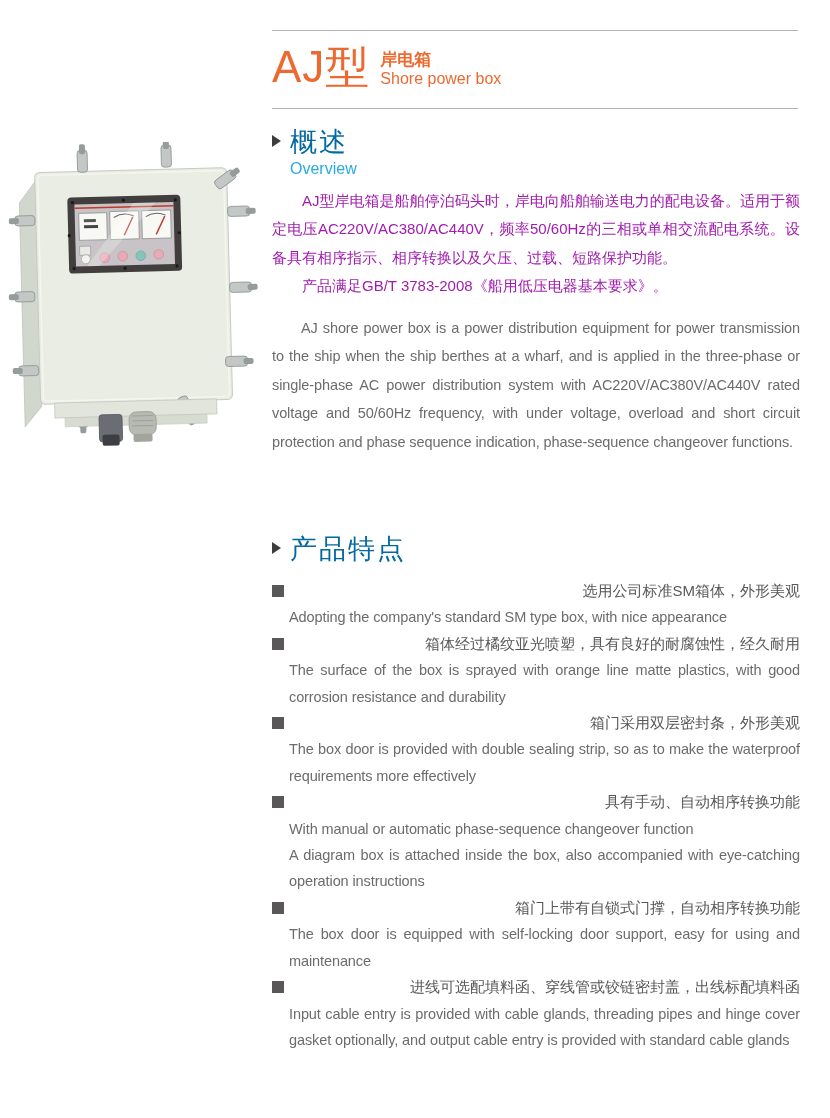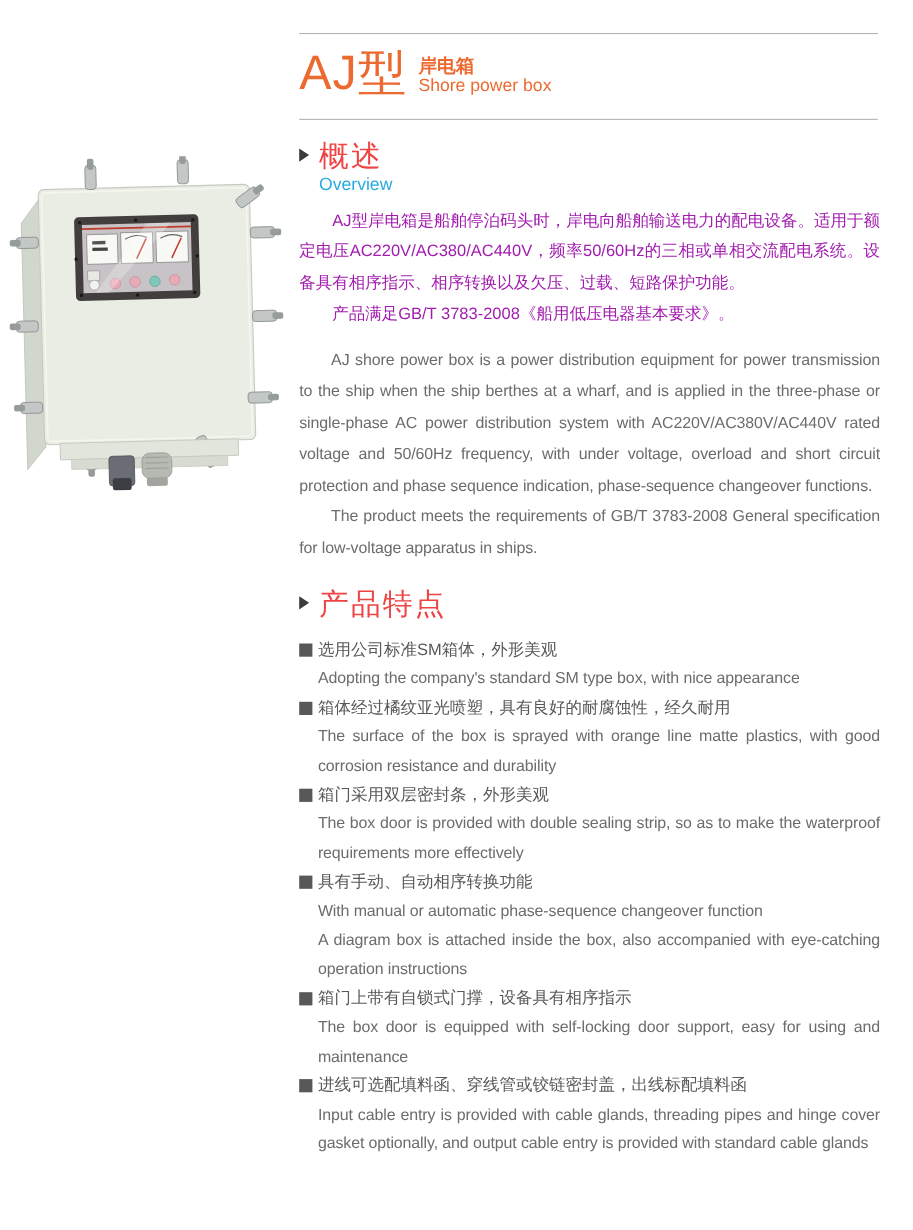--- a/index.html
+++ b/index.html
@@ -24,32 +24,32 @@
   
   .photo{position:absolute;left:8px;top:142px;width:250px;height:320px;}
 
   
   .section{position:absolute;left:272px;width:528px;}
   .section-overview{top:126px;}
   .section-features{top:533px;}
   .section-head{position:relative;padding-left:18px;}
   .tri{position:absolute;left:0;top:9px;width:0;height:0;
        border-left:9px solid #3c3c3c;border-top:6px solid transparent;border-bottom:6px solid transparent;}
-  .head-cn{color:#ef4444;font-size:27px;line-height:32px;letter-spacing:2px;}
+  .head-cn{color:#0369a1;font-size:27px;line-height:32px;letter-spacing:2px;}
   .head-en{color:#29abe2;font-size:16px;line-height:20px;margin-top:1px;}
 
   
   .para-cn{color:#a21caf;font-size:15px;line-height:28.4px;text-align:justify;text-indent:2em;margin:0;}
   .para-cn-first{margin-top:8px;}
   .para-en{color:#6d6b6b;font-size:14.5px;line-height:28.5px;text-align:justify;text-indent:2em;margin:0;letter-spacing:-0.1px;}
   .para-en-first{margin-top:13px;}
 
   
   .feat-list{margin-top:13px;}
-  .feat-cn{display:flex;align-items:flex-start;color:#595757;font-size:15px;line-height:26.4px;}
+  .feat-cn{display:flex;align-items:flex-start;color:#595757;font-size:15px;line-height:26.4px;justify-content:space-between;}
   .sq{flex:0 0 auto;width:12px;height:12px;background:#595757;margin:7px 5px 0 0;}
   .feat-en{color:#6d6b6b;font-size:14.5px;line-height:26.4px;text-align:justify;padding-left:17px;letter-spacing:-0.1px;}
 </style>
 </head>
 <body>
 
 <div class="page">
 
   <div class="rule rule-top"></div>
   <div class="rule rule-bottom"></div>
@@ -166,21 +166,20 @@
 
   <div class="section section-overview">
     <div class="section-head">
       <span class="tri"></span>
       <div class="head-cn">概述</div>
       <div class="head-en">Overview</div>
     </div>
     <p class="para-cn para-cn-first">AJ型岸电箱是船舶停泊码头时，岸电向船舶输送电力的配电设备。适用于额定电压AC220V/AC380/AC440V，频率50/60Hz的三相或单相交流配电系统。设备具有相序指示、相序转换以及欠压、过载、短路保护功能。</p>
     <p class="para-cn">产品满足GB/T 3783-2008《船用低压电器基本要求》。</p>
     <p class="para-en para-en-first">AJ shore power box is a power distribution equipment for power transmission to the ship when the ship berthes at a wharf, and is applied in the three-phase or single-phase AC power distribution system with AC220V/AC380V/AC440V rated voltage and 50/60Hz frequency, with under voltage, overload and short circuit protection and phase sequence indication, phase-sequence changeover functions.</p>
-    <p class="para-en">The product meets the requirements of GB/T 3783-2008 General specification for low-voltage apparatus in ships.</p>
   </div>
 
   <div class="section section-features">
     <div class="section-head">
       <span class="tri"></span>
       <div class="head-cn">产品特点</div>
     </div>
 
     <div class="feat-list">
 
@@ -216,21 +215,21 @@
         <div class="feat-en">With manual or automatic phase-sequence changeover function</div>
       </div>
 
       <div class="feat">
         <div class="feat-en">A diagram box is attached inside the box, also accompanied with eye-catching operation instructions</div>
       </div>
 
       <div class="feat">
         <div class="feat-cn">
           <span class="sq"></span>
-          <span>箱门上带有自锁式门撑，设备具有相序指示</span>
+          <span>箱门上带有自锁式门撑，自动相序转换功能</span>
         </div>
         <div class="feat-en">The box door is equipped with self-locking door support, easy for using and maintenance</div>
       </div>
 
       <div class="feat">
         <div class="feat-cn">
           <span class="sq"></span>
           <span>进线可选配填料函、穿线管或铰链密封盖，出线标配填料函</span>
         </div>
         <div class="feat-en">Input cable entry is provided with cable glands, threading pipes and hinge cover gasket optionally, and output cable entry is provided with standard cable glands</div>

